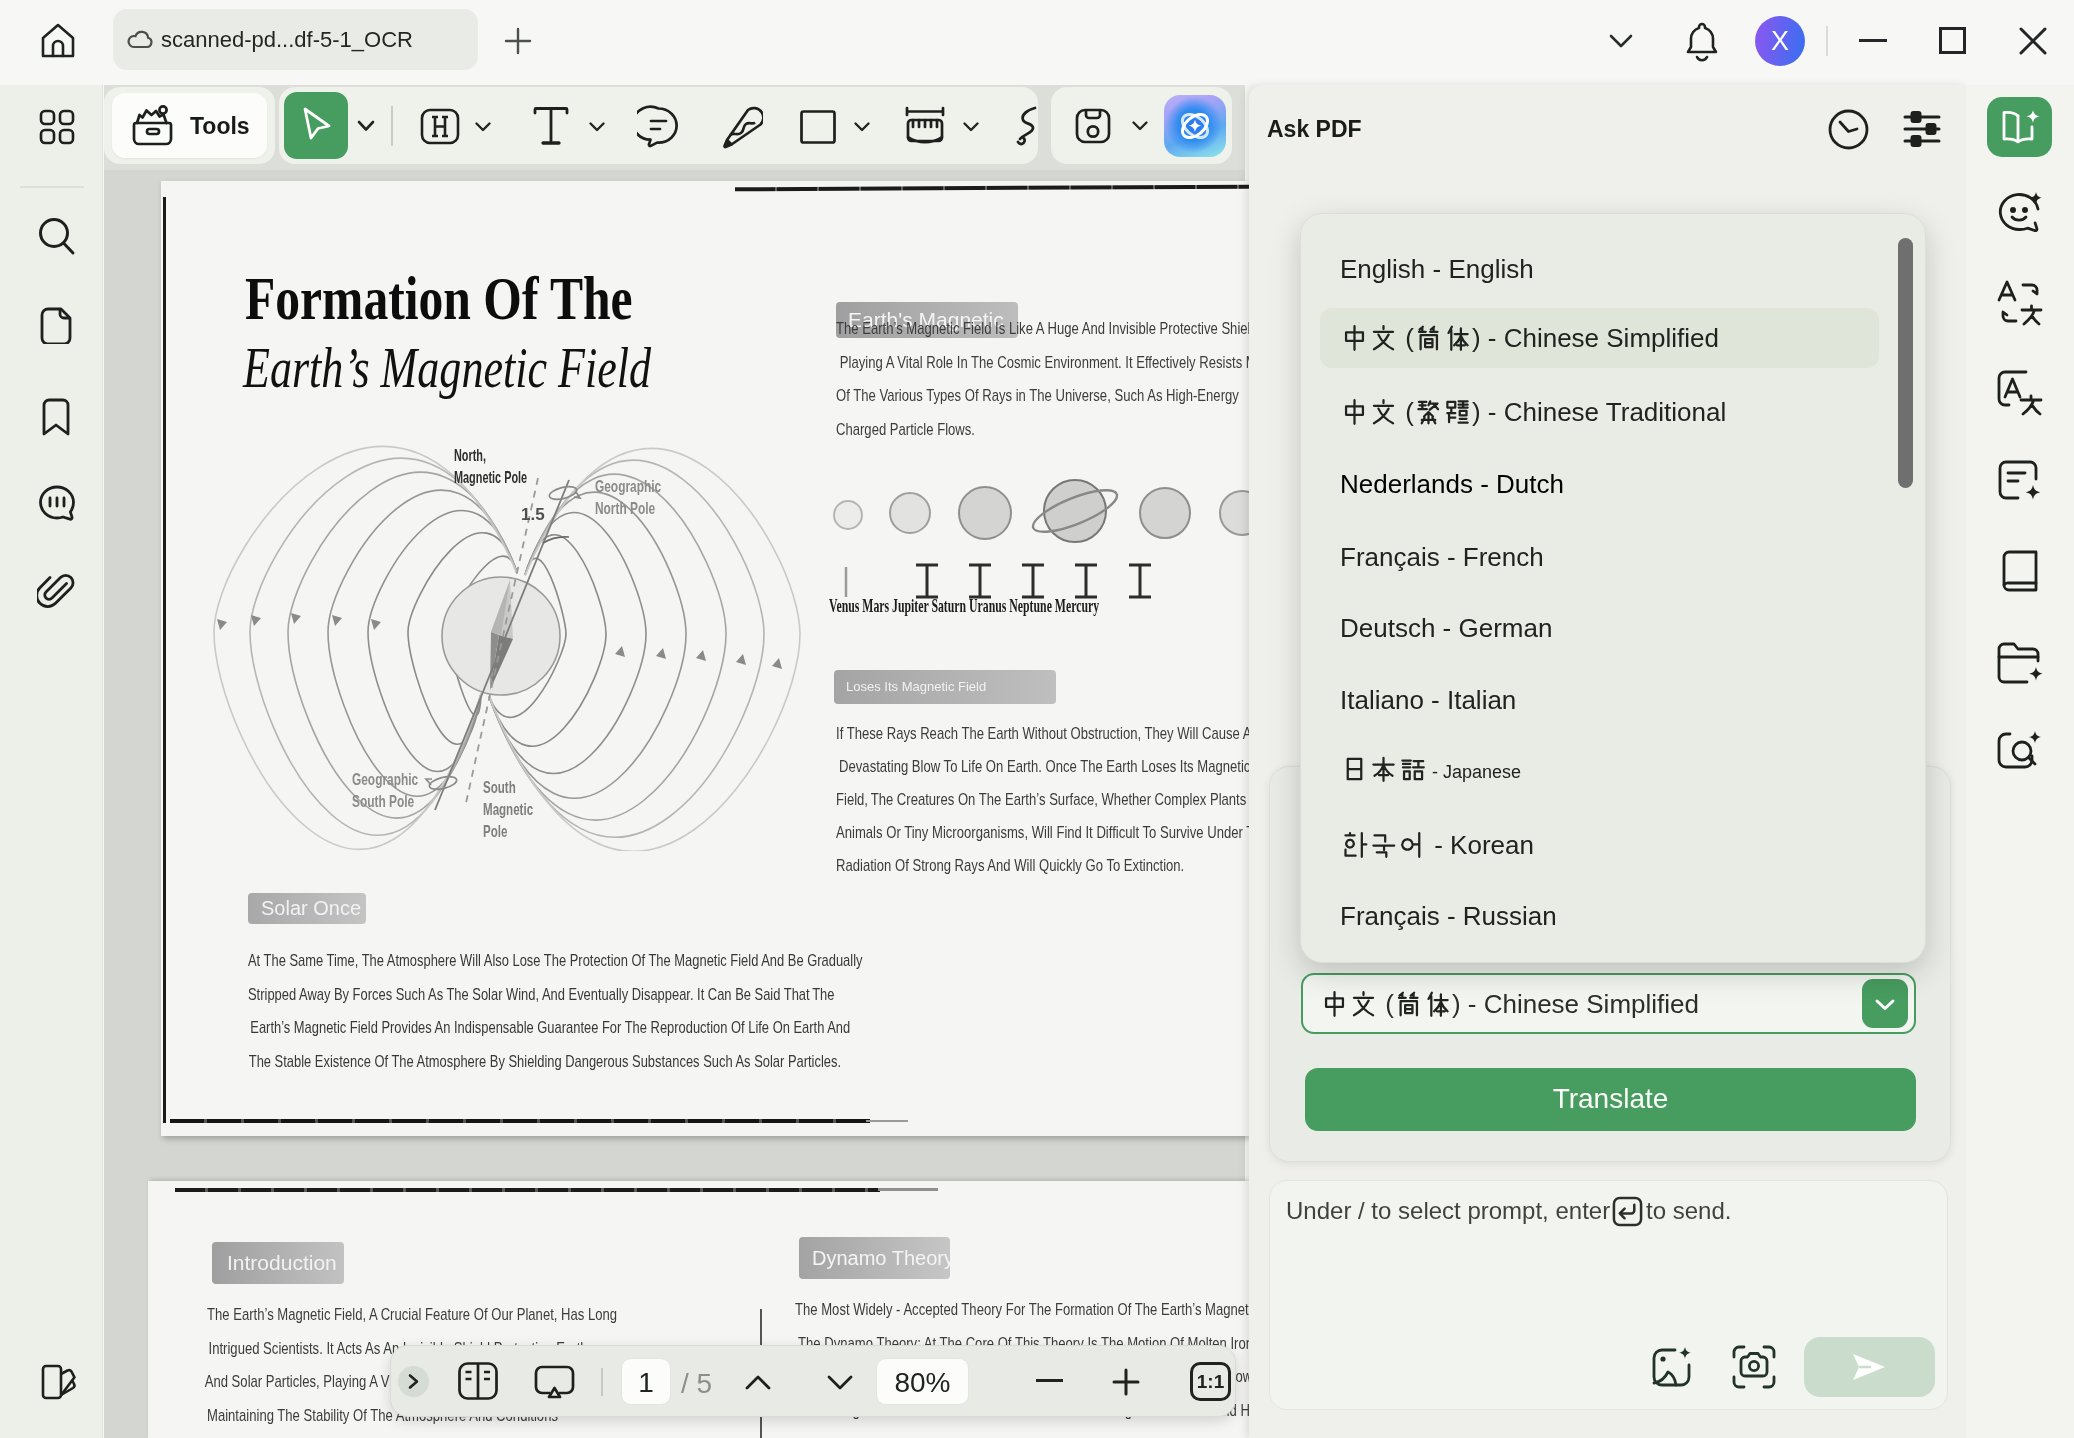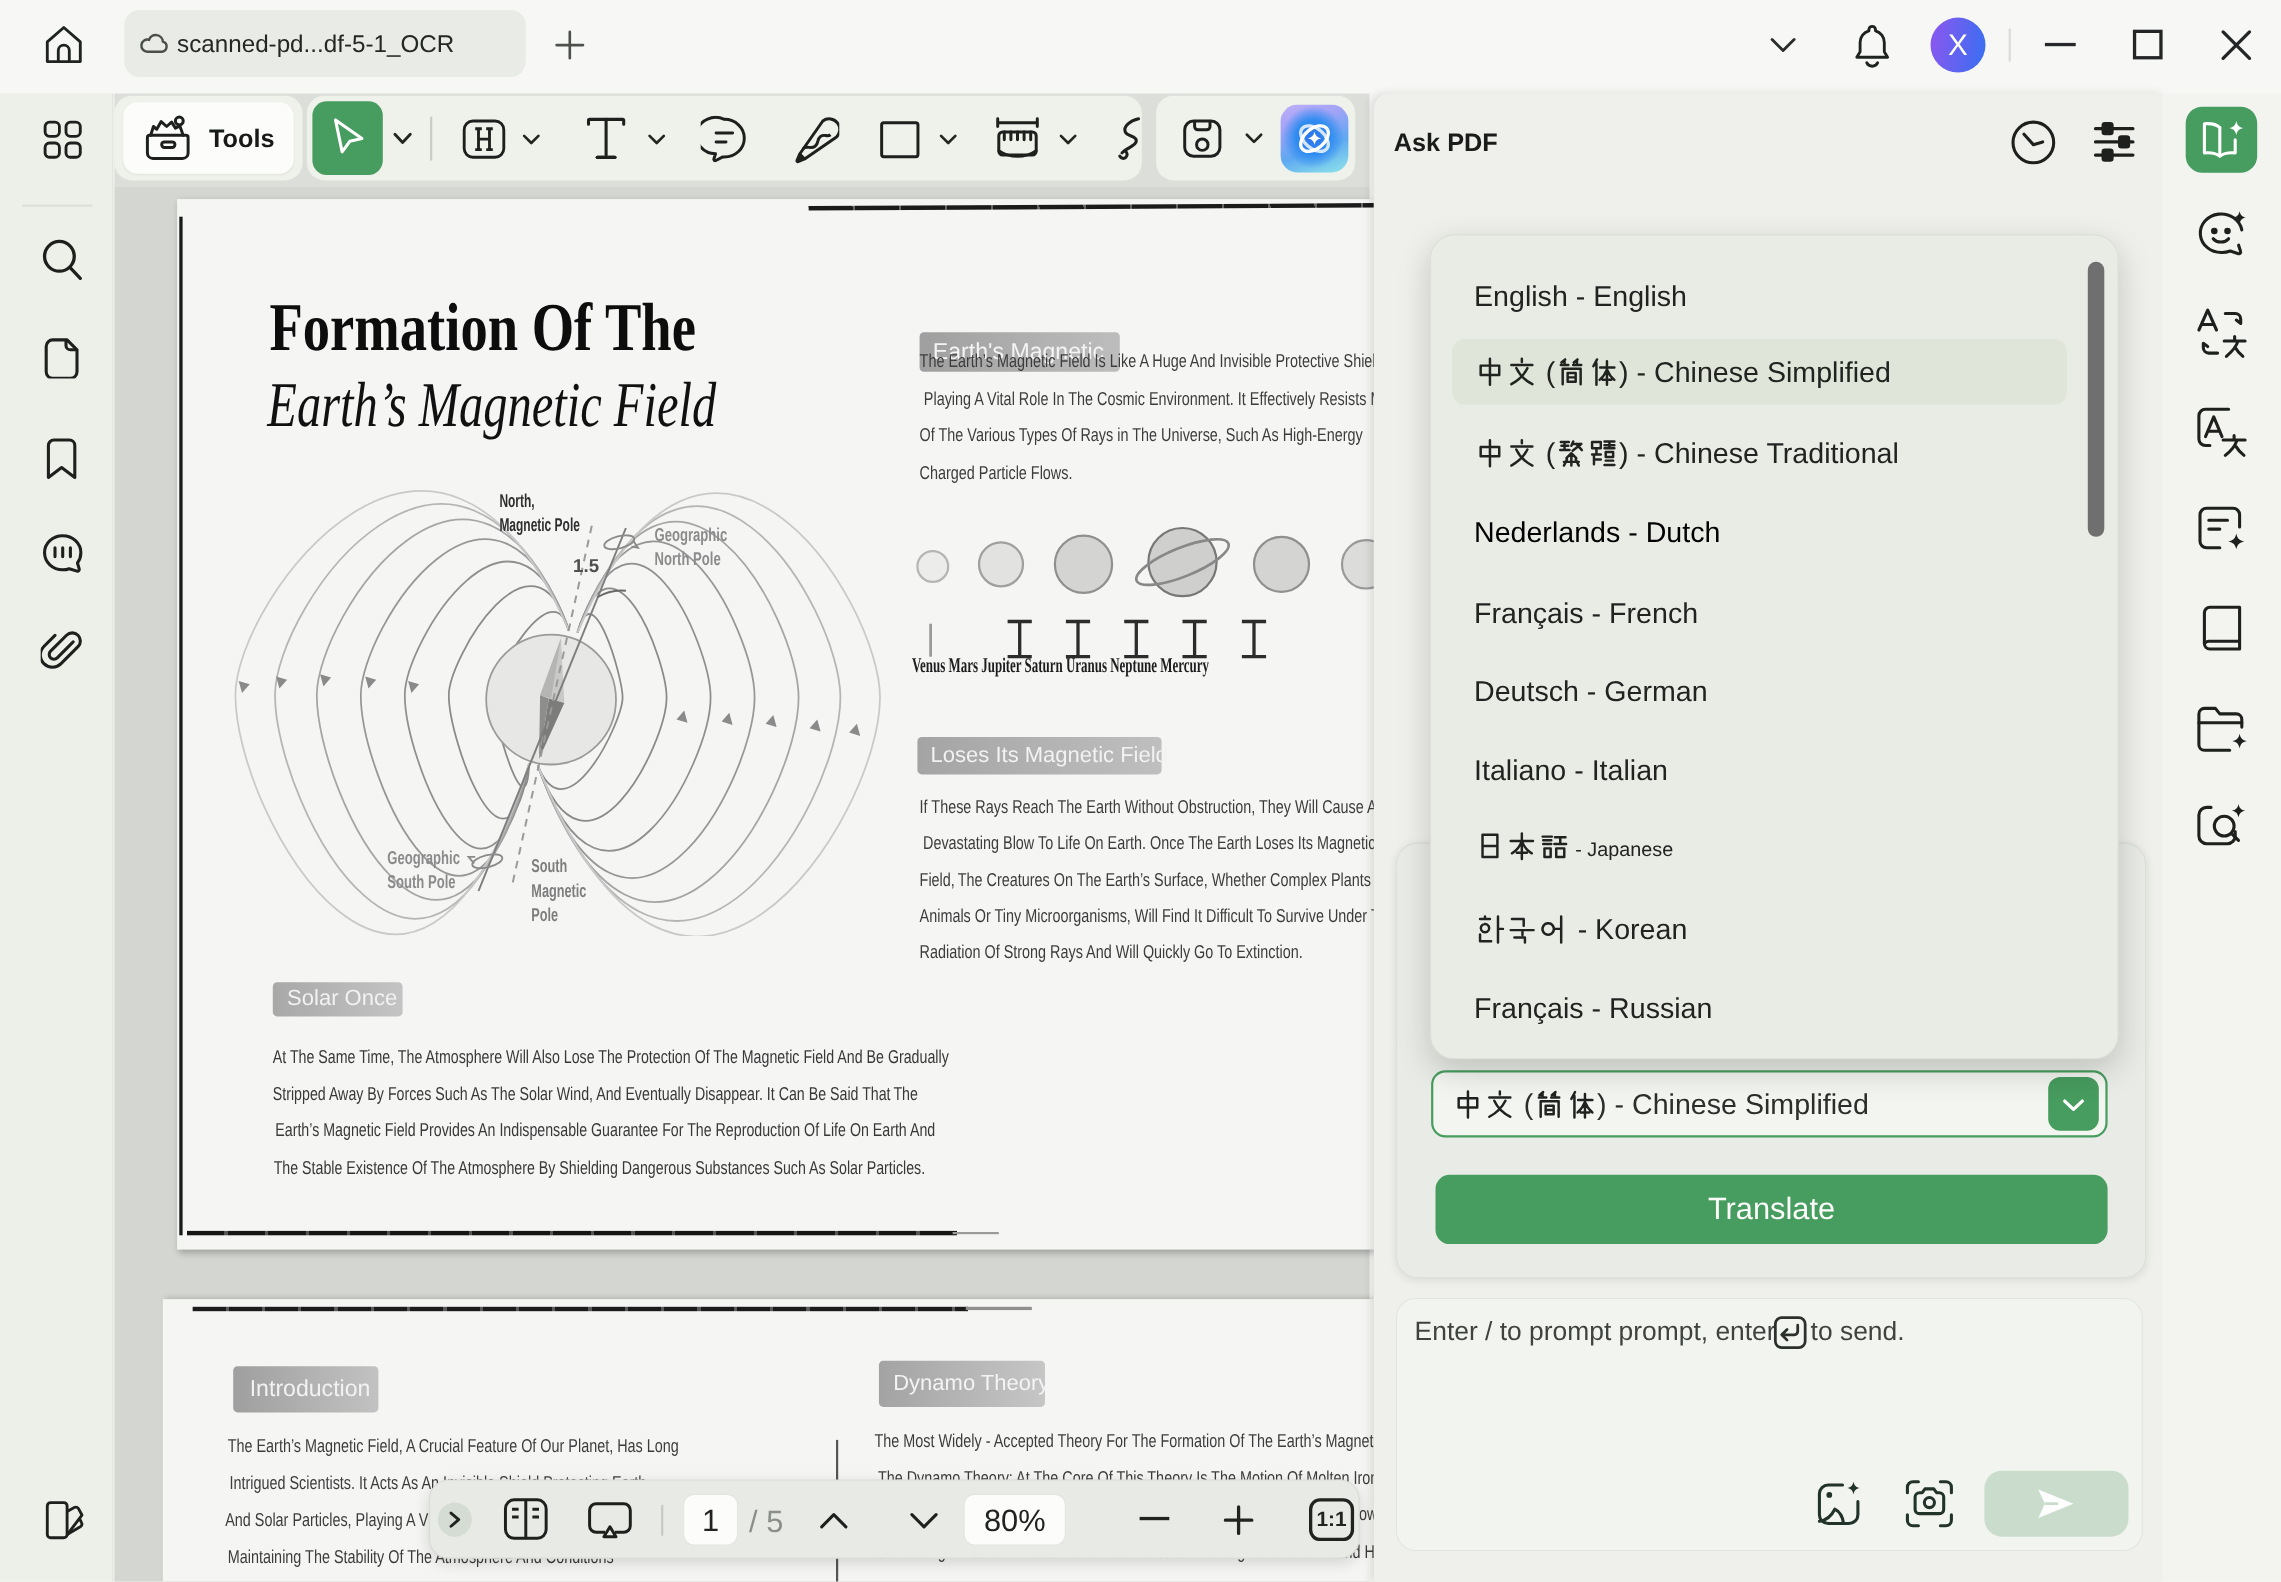--- a/index.html
+++ b/index.html
@@ -167,21 +167,21 @@
       <path d="M25 96 v30" stroke="#9b9b9b" stroke-width="2.5"></path>
       <path d="M95 94 h22 M106 94 v32 M95 126 h22"></path>
       <path d="M148 94 h22 M159 94 v32 M148 126 h22"></path>
       <path d="M201 94 h22 M212 94 v32 M201 126 h22"></path>
       <path d="M254 94 h22 M265 94 v32 M254 126 h22"></path>
       <path d="M308 94 h22 M319 94 v32 M308 126 h22"></path>
     </g>
   </svg>
   <div class="abs" style="left:668px;top:414px;font-family:'Liberation Serif',serif;font-weight:bold;font-size:19px;color:#1d1d1d;white-space:nowrap;transform:scaleX(0.62);transform-origin:0 0;">Venus Mars Jupiter Saturn Uranus Neptune Mercury</div>
 
-  <div class="abs" style="left:673px;top:489px;width:222px;height:34px;background:linear-gradient(90deg,#a4a4a4,#bfbfbf);border-radius:4px;color:#f2f2f2;font-size:20px;line-height:34px;padding-left:12px;white-space:nowrap;">Loses Its Magnetic Field</div>
+  <div class="abs" style="left:673px;top:489px;width:222px;height:34px;background:linear-gradient(90deg,#a4a4a4,#bfbfbf);border-radius:4px;color:#f2f2f2;font-size:13px;line-height:34px;padding-left:12px;white-space:nowrap;">Loses Its Magnetic Field</div>
   <div class="abs" style="left:675px;top:543px;font-size:17px;color:#3c3c3c;white-space:nowrap;transform:scaleX(0.77);transform-origin:0 0;">
     <div style="margin-bottom:13px;">If These Rays Reach The Earth Without Obstruction, They Will Cause A</div>
     <div style="margin-bottom:13px;margin-left:4px;">Devastating Blow To Life On Earth. Once The Earth Loses Its Magnetic</div>
     <div style="margin-bottom:13px;">Field, The Creatures On The Earth’s Surface, Whether Complex Plants And</div>
     <div style="margin-bottom:13px;">Animals Or Tiny Microorganisms, Will Find It Difficult To Survive Under The</div>
     <div>Radiation Of Strong Rays And Will Quickly Go To Extinction.</div>
   </div>
 
   <div class="abs" style="left:87px;top:712px;width:118px;height:31px;background:linear-gradient(90deg,#a8a8a8,#c4c4c4);border-radius:4px;color:#f2f2f2;font-size:20px;line-height:31px;padding-left:13px;">Solar Once</div>
   <div class="abs" style="left:87px;top:770px;font-size:17px;color:#383838;white-space:nowrap;transform:scaleX(0.76);transform-origin:0 0;">
@@ -362,21 +362,21 @@
       <path d="M7 2 L4 7.5 M6.5 5 V22.5 M9.5 8.5 H21 M15 3.5 V22.5 M15 10 C13.5 14 11.5 16.5 9 18.5 M15 10 C16.5 14 18.5 16.5 21 18.5 M11.5 18.5 H18.5"></path>
     </svg>) - Chinese Simplified</div>
 <div class="abs" style="left:1862px;top:979px;width:46px;height:49px;background:#479c5f;border-radius:11px;"></div>
 <svg class="abs" style="left:1874px;top:998px;" width="22" height="14" viewBox="0 0 22 14" fill="none" stroke="#fff" stroke-width="3" stroke-linecap="round" stroke-linejoin="round">
   <path d="M3 3 L11 10.5 L19 3"></path>
 </svg>
 
 <div class="abs" style="left:1305px;top:1068px;width:611px;height:63px;background:#479c5f;border-radius:13px;color:#fbfcfa;font-size:28px;text-align:center;line-height:61px;">Translate</div>
 
 <div class="abs" style="left:1269px;top:1180px;width:679px;height:230px;background:#f2f4ef;border:1px solid #e2e5df;border-radius:18px;"></div>
-<div class="abs" style="left:1286px;top:1197px;font-size:24px;color:#3f433f;white-space:nowrap;">Enter / to prompt prompt, enter</div>
+<div class="abs" style="left:1286px;top:1197px;font-size:24px;color:#3f433f;white-space:nowrap;">Under / to select prompt, enter</div>
 <div class="abs" style="left:1646px;top:1197px;font-size:24px;color:#3f433f;white-space:nowrap;">to send.</div>
 <svg class="abs" style="left:1612px;top:1196px;" width="31" height="31" viewBox="0 0 32 32" fill="none" stroke="#2c302c" stroke-width="2.6" stroke-linejoin="round">
   <rect x="2" y="2" width="28" height="28" rx="6"></rect>
   <path d="M23 9 v6 a3 3 0 0 1 -3 3 H9 M13 13 l-5 5 l5 5" stroke-linecap="round"></path>
 </svg>
 
 <svg class="abs" style="left:1649px;top:1344px;" width="46" height="46" viewBox="0 0 46 46" fill="none" stroke="#21332a" stroke-width="2.8" stroke-linejoin="round" stroke-linecap="round">
   <path d="M40 21 v12 a8 8 0 0 1 -8 8 H13 a8 8 0 0 1 -8 -8 V14 a8 8 0 0 1 8 -8 h13"></path>
   <path d="M5 39 c7 -1 11 -5 14 -11 c4 2 7 6 8 13"></path>
   <circle cx="14" cy="15" r="2.6" fill="#21332a" stroke="none"></circle>

